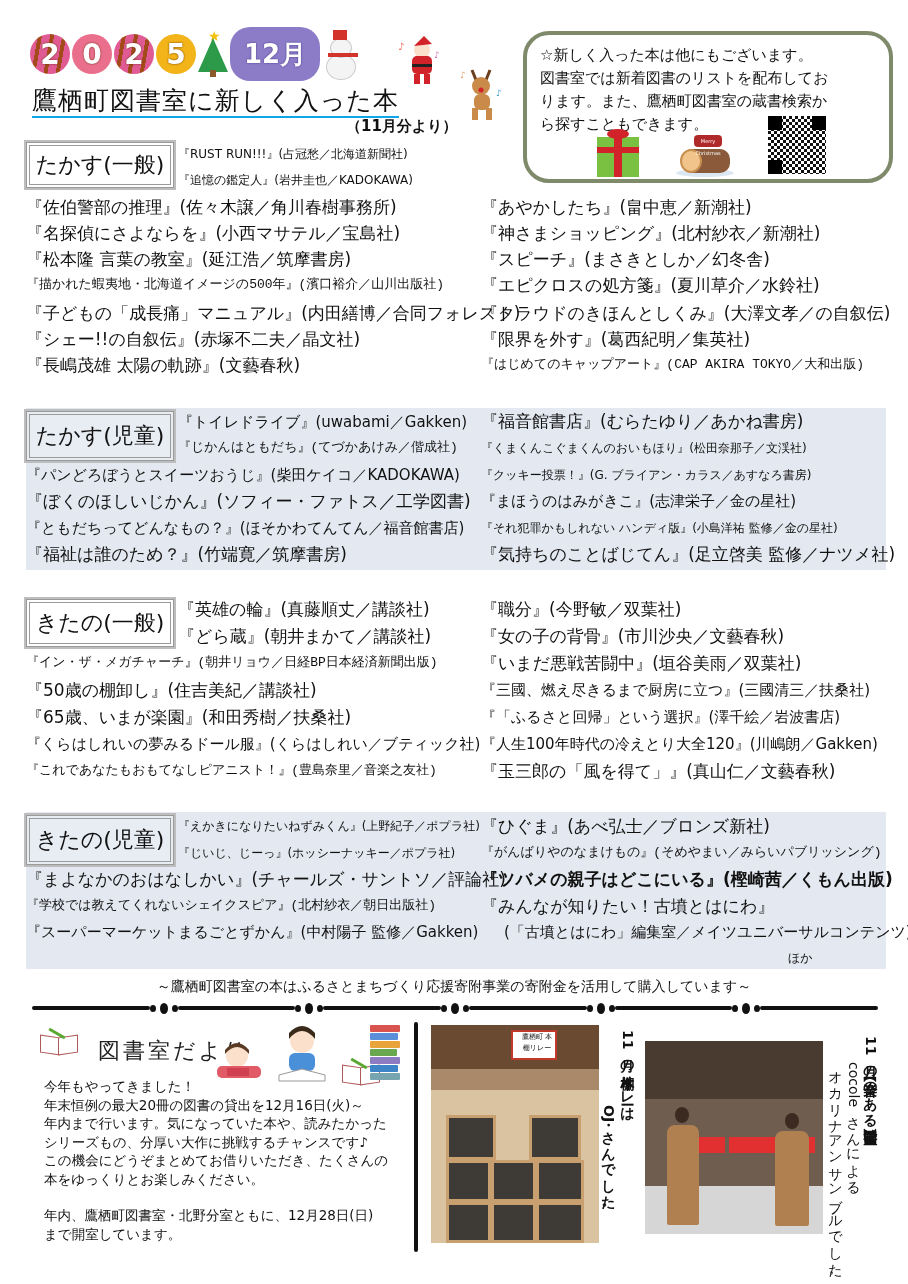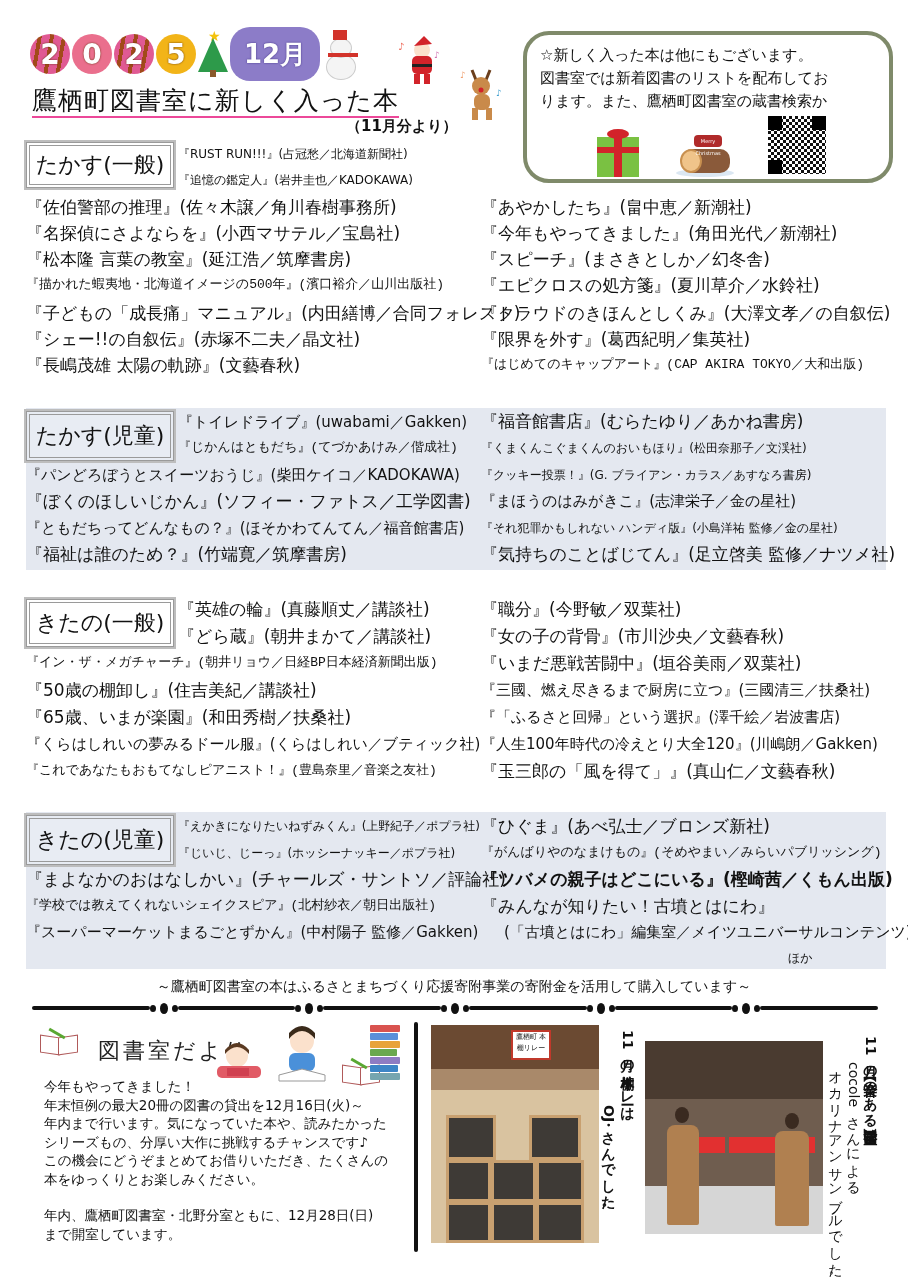--- a/index.html
+++ b/index.html
@@ -19,21 +19,21 @@
   .tree .t { position:absolute; left:0; top:6px; width:0; height:0; border-left:15px solid transparent; border-right:15px solid transparent; border-bottom:34px solid #2d9a4a; }
   .tree .star { position:absolute; left:10px; top:-4px; color:#f4c20d; font-size:14px; }
   .tree .trunk { position:absolute; left:12px; top:38px; width:6px; height:7px; background:#8a5a2b; }
   .month-pill { background:#8c7cc8; color:#fff; font-weight:bold; font-size:26px; border-radius:20px; padding:8px 14px; height:38px; display:flex; align-items:center; text-shadow:0 0 2px #3c2e80; }
   .snowman { width:36px; height:48px; position:relative; }
   .snowman .head { position:absolute; left:8px; top:8px; width:20px; height:18px; border-radius:50%; background:#f4f4f4; border:1px solid #ccc; }
   .snowman .hat { position:absolute; left:11px; top:0; width:14px; height:10px; background:#d2332b; }
   .snowman .body { position:absolute; left:4px; top:24px; width:28px; height:24px; border-radius:50%; background:#f4f4f4; border:1px solid #ccc; }
   .snowman .scarf { position:absolute; left:6px; top:23px; width:30px; height:4px; background:#d2332b; }
 
-  .main-title { left:32px; top:86px; font-size:25px; letter-spacing:1px; border-bottom:2px solid #ec4899; line-height:30px; }
+  .main-title { left:32px; top:86px; font-size:25px; letter-spacing:1px; border-bottom:2px solid #0ea5e9; line-height:30px; }
   .subtitle { left:346px; top:117px; font-size:15px; font-weight:bold; }
 
   .santa { left:396px; top:36px; width:48px; height:50px; }
   .reindeer { left:460px; top:66px; width:44px; height:56px; }
 
   
   .info-box { left:523px; top:31px; width:370px; height:152px; border:4px solid #7f8a6a; border-radius:26px; box-sizing:border-box; }
   .info-text { left:540px; top:44px; width:340px; font-size:15px; line-height:23px; }
   .gift { left:597px; top:137px; width:42px; height:40px; background:#7ac142; }
   .gift .rib-v { position:absolute; left:17px; top:0; width:8px; height:40px; background:#d2232a; }
@@ -83,21 +83,21 @@
   .stack div { height:7px; margin-bottom:1px; border-radius:1px; }
 
   .news-body { left:44px; top:1077px; width:370px; font-size:13.5px; line-height:18.5px; }
   .news-body p { margin:0; }
   .news-body .gap { height:18px; }
 
   .photo { position:absolute; overflow:hidden; }
   .photo1 { left:431px; top:1025px; width:168px; height:218px;
             background:linear-gradient(180deg,#6b4a32 0 20%,#a9896a 20% 30%,#d9c3a0 30% 100%); }
   .photo1 .shelf { position:absolute; border:3px solid #c8a070; box-sizing:border-box; background:#3e3a36; }
-  .photo1 .sign { position:absolute; left:80px; top:5px; width:36px; height:26px; background:#fff; border:2px solid #c0392b; font-size:7px; line-height:11px; text-align:center; }
+  .photo1 .sign { position:absolute; left:80px; top:5px; width:36px; height:26px; background:#fff; border:2px solid #c0392b; font-size:7px; line-height:11px; text-align:center;padding-left:6px; }
   .photo2 { left:645px; top:1041px; width:178px; height:193px;
             background:linear-gradient(180deg,#4a3b30 0 30%,#6f5d4f 30% 75%,#d6d6d6 75% 100%); }
   .photo2 .stand { position:absolute; background:#e23030; height:16px; top:96px; }
   .photo2 .person { position:absolute; background:#b08050; border-radius:8px 8px 2px 2px; }
   .photo2 .head { position:absolute; width:14px; height:16px; background:#3a2a20; border-radius:50%; }
 
   .vtext { position:absolute; writing-mode:vertical-rl; font-size:14px; line-height:18px; font-weight:bold; white-space:nowrap; }
 </style>
 </head>
 <body>
@@ -143,20 +143,21 @@
 </svg>
 
 <div class="abs main-title">鷹栖町図書室に新しく入った本</div>
 <div class="abs subtitle">（11月分より）</div>
 
 <div class="abs info-box"></div>
 <div class="abs info-text">
   <div>☆新しく入った本は他にもございます。</div>
   <div>図書室では新着図書のリストを配布してお</div>
   <div>ります。また、鷹栖町図書室の蔵書検索か</div>
+  <div>ら探すこともできます。</div>
 </div>
 <div class="abs gift">
     <div class="bow"></div>
     <div class="rib-v"></div>
     <div class="rib-h"></div>
   </div>
 <div class="abs cake">
     <div class="plate"></div>
     <div class="log"></div>
     <div class="end"></div>
@@ -170,21 +171,21 @@
   <div class="book fs-xs" style="left:152px;top:28px;">『追憶の鑑定人』(岩井圭也／KADOKAWA)</div>
   <div class="book fs-l" style="left:0;top:55px;">『佐伯警部の推理』(佐々木譲／角川春樹事務所)</div>
   <div class="book fs-l" style="left:0;top:81px;">『名探偵にさよならを』(小西マサテル／宝島社)</div>
   <div class="book fs-l" style="left:0;top:107px;">『松本隆 言葉の教室』(延江浩／筑摩書房)</div>
   <div class="book fs-s" style="left:0;top:133px;">『描かれた蝦夷地・北海道イメージの500年』(濱口裕介／山川出版社)</div>
   <div class="book fs-l" style="left:0;top:161px;">『子どもの「成長痛」マニュアル』(内田繕博／合同フォレスト)</div>
   <div class="book fs-l" style="left:0;top:187px;">『シェー!!の自叙伝』(赤塚不二夫／晶文社)</div>
   <div class="book fs-l" style="left:0;top:213px;">『長嶋茂雄 太陽の軌跡』(文藝春秋)</div>
 
   <div class="book fs-l" style="left:455px;top:55px;">『あやかしたち』(畠中恵／新潮社)</div>
-  <div class="book fs-l" style="left:455px;top:81px;">『今年もやってきました』(角田光代／新潮社)</div>
+  <div class="book fs-l" style="left:455px;top:81px;">『神さまショッピング』(北村紗衣／新潮社)</div>
   <div class="book fs-l" style="left:455px;top:107px;">『スピーチ』(まさきとしか／幻冬舎)</div>
   <div class="book fs-l" style="left:455px;top:133px;">『エピクロスの処方箋』(夏川草介／水鈴社)</div>
   <div class="book fs-l" style="left:455px;top:161px;">『クラウドのきほんとしくみ』(大澤文孝／の自叙伝)</div>
   <div class="book fs-l" style="left:455px;top:187px;">『限界を外す』(葛西紀明／集英社)</div>
   <div class="book fs-s" style="left:455px;top:213px;">『はじめてのキャップアート』(CAP AKIRA TOKYO／大和出版)</div>
 </div>
 
 <div class="abs panel shaded" style="top:408px;height:162px;">
   <div class="label-box" style="left:0;top:3px;width:148px;height:50px;">たかす(児童)</div>
   <div class="book fs-m" style="left:152px;top:2px;">『トイレドライブ』(uwabami／Gakken)</div>

